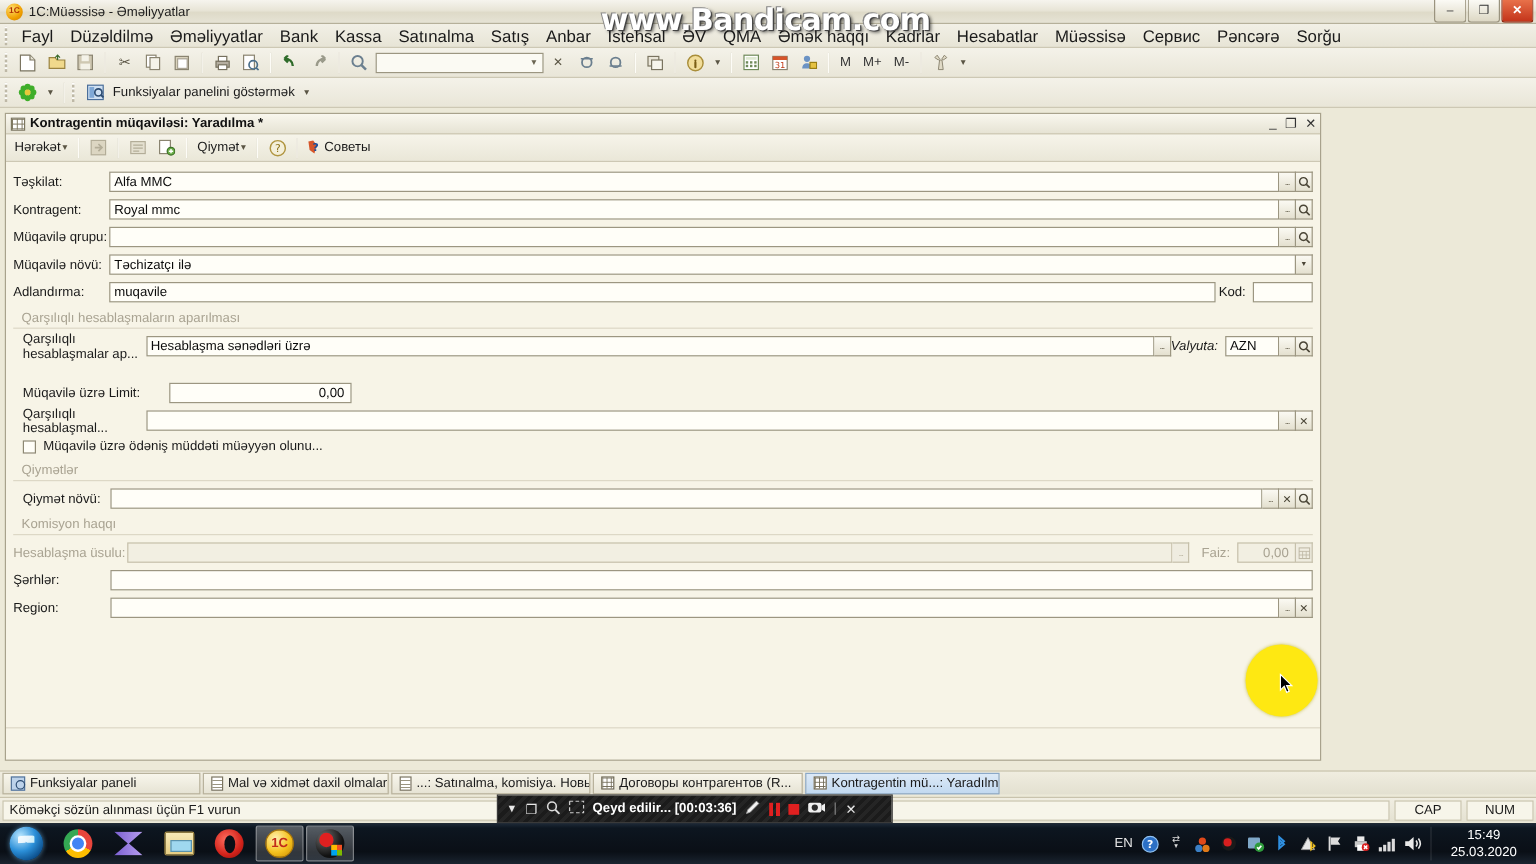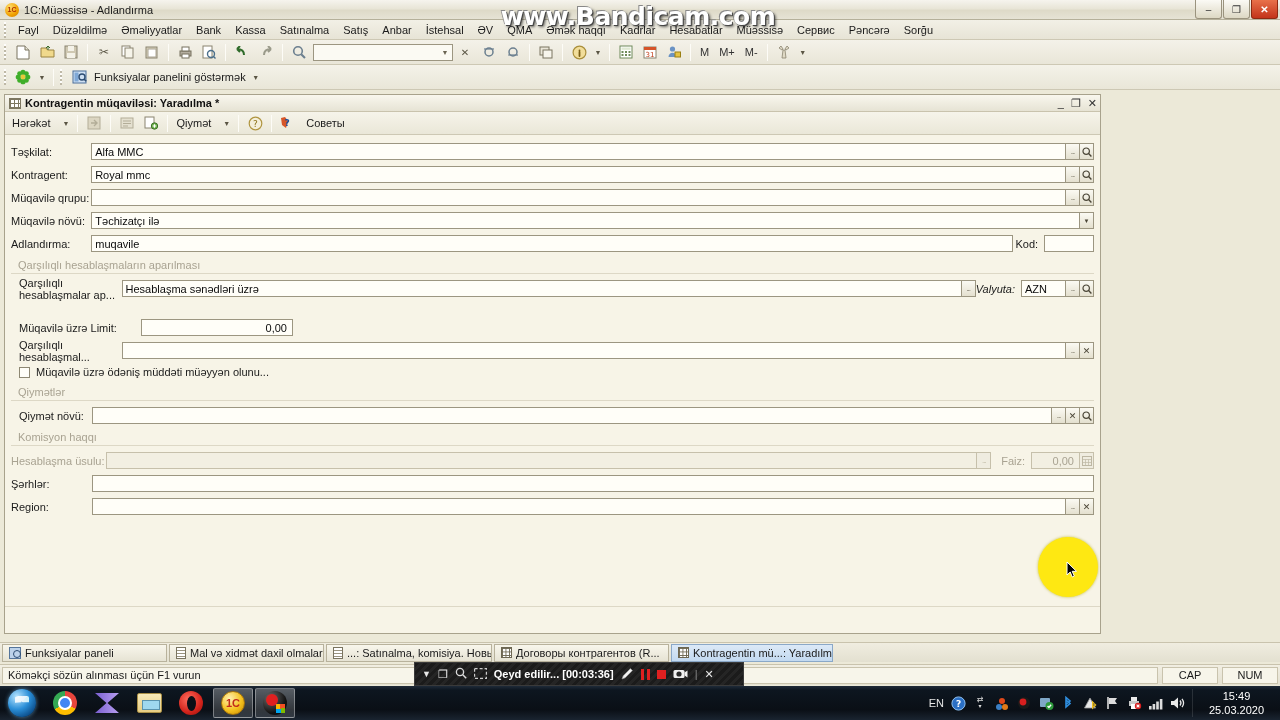--- a/index.html
+++ b/index.html
@@ -59,21 +59,21 @@
     height: 20px; display: flex; align-items: center;
     background: linear-gradient(to bottom, #f2f0e6, #e7e4d6);
     border-bottom: 1px solid #cdc8b4;
     padding-left: 2px;
   }
   .grip { width: 6px; height: 16px; margin-right: 3px;
     background-image: linear-gradient(to bottom, #fff 50%, #b9b3a0 50%);
     background-size: 2px 4px; background-repeat: repeat-y;
     background-position: 2px 0; opacity: .9; }
   .menu-item {
-    padding: 2px 7px; font-size: 11px; color: #1a1a1a; white-space: nowrap;
+    padding: 2px 7px; font-size: 14px; color: #1a1a1a; white-space: nowrap;
   }
 
   
   .toolbar {
     height: 25px; display: flex; align-items: center;
     background: linear-gradient(to bottom, #f4f2e9, #e9e6d8);
     border-bottom: 1px solid #cdc8b4;
     padding-left: 2px;
   }
   .tbtn {
@@ -112,21 +112,21 @@
     background-size: 4px 4px;
   }
   .child-title-text { font-size: 11px; color: #111; font-weight: bold; }
   .child-wbtns { position: absolute; right: 3px; display: flex; gap: 7px;
                  font-size: 11px; color: #333; }
   .child-toolbar {
     height: 23px; display: flex; align-items: center;
     background: linear-gradient(to bottom, #f6f4ea, #eae7d8);
     border-bottom: 1px solid #cdc8b4; padding-left: 3px;
   }
-  .ct-btn { display: flex; align-items: center; gap: 12px; padding: 1px 4px;
+  .ct-btn { display: flex; align-items: center; gap: 0; padding: 1px 4px;
             font-size: 11px; color: #1a1a1a; justify-content: center; }
   .caret { font-size: 7px; color: #5a5544; }
 
   
   .form { position: relative; padding: 6px 6px 0 6px; height: 470px; }
   .row { display: flex; align-items: center; height: 21px; margin-bottom: 2px; }
   .lbl { font-size: 11px; color: #1a1a1a; }
   .lbl.dim { color: #a9a392; }
   .field {
     height: 17px; background: #fffef8; border: 1px solid #9c9681;
@@ -318,21 +318,21 @@
 <body>
 
 <div id="app">
 
   <div class="main-win">
 
     <div class="titlebar">
       <div class="tb-icon">
         <div class="onec-badge">1C</div>
       </div>
-      <div class="tb-title">1C:Müəssisə - Adlandırma</div>
+      <div class="tb-title">1C:Müəssisə - Əməliyyatlar</div>
       <div class="win-btns">
         <div class="win-btn">–</div>
         <div class="win-btn">❐</div>
         <div class="win-btn close">✕</div>
       </div>
     </div>
 
     <div class="menubar">
       <div class="grip"></div>
       <div class="menu-item">Fayl</div>

